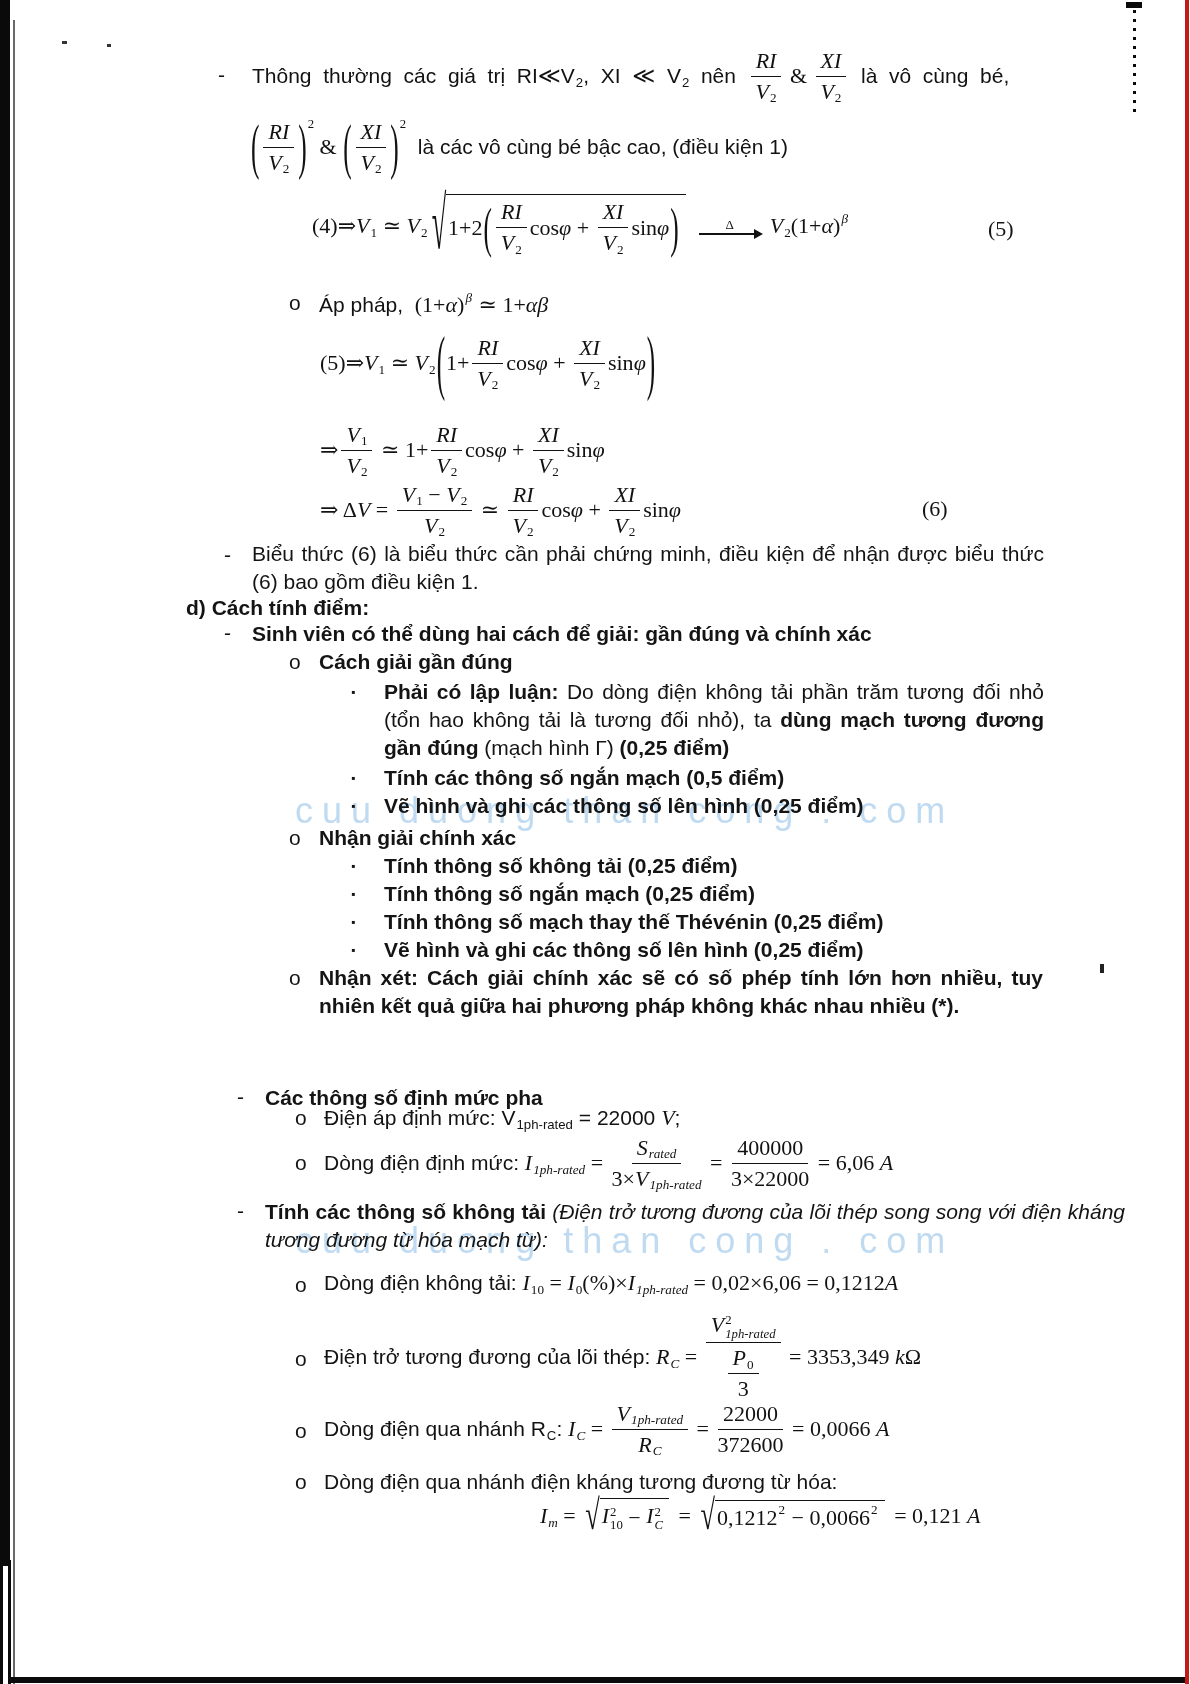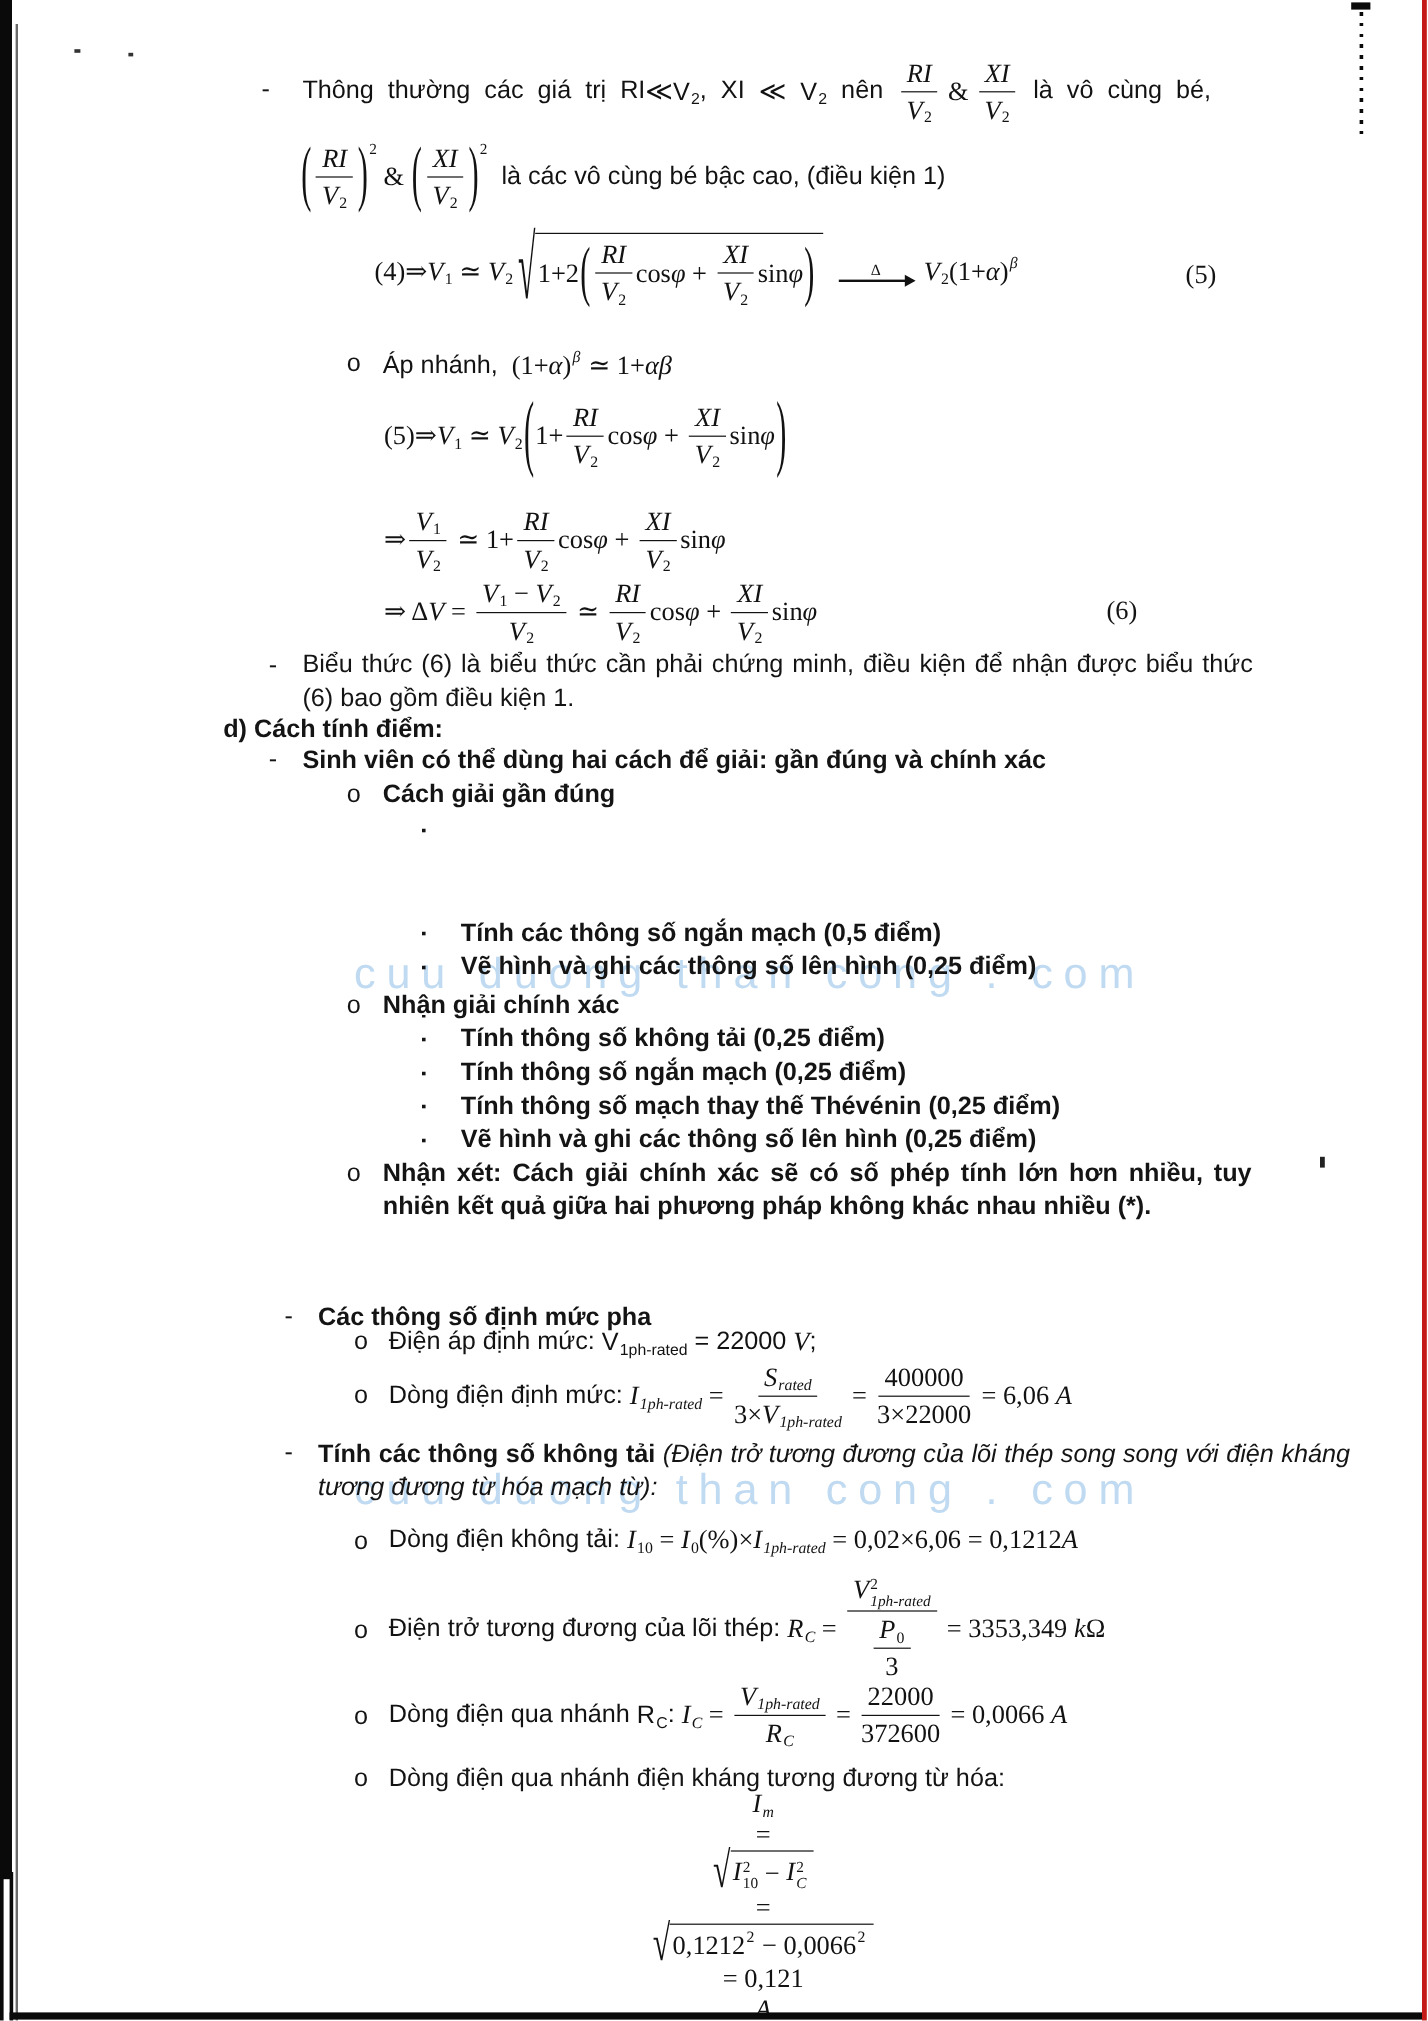--- a/index.html
+++ b/index.html
@@ -89,50 +89,51 @@
   <span class="bullet" style="left:237px;top:1200px;">-</span>
   <span class="bullet" style="left:295px;top:1274px;">o</span>
   <span class="bullet" style="left:295px;top:1348px;">o</span>
   <span class="bullet" style="left:295px;top:1420px;">o</span>
   <span class="bullet" style="left:295px;top:1471px;">o</span>
 
   <div class="mline" style="left:252px;top:44px;height:64px;"><span class="ts">Thông  thường  các  giá  trị  RI</span><span class="tr">≪</span><span class="tss"><span class="ts">V</span><span class="tsub ts">2</span></span><span class="ts">,  XI  </span><span class="tr">≪</span><span class="ts">  </span><span class="tss"><span class="ts">V</span><span class="tsub ts">2</span></span><span class="ts">  nên  </span><span class="frac"><span class="num"><span class="ti">RI</span></span><span class="den"><span class="tss"><span class="ti">V</span><span class="tsub tr">2</span></span></span></span><span class="tr"> &amp; </span><span class="frac"><span class="num"><span class="ti">XI</span></span><span class="den"><span class="tss"><span class="ti">V</span><span class="tsub tr">2</span></span></span></span><span class="ts">  là  vô  cùng  bé,</span></div>
   <div class="mline" style="left:250px;top:110px;height:74px;"><span class="pgrp"><span class="pr tr" style="transform: scaleY(2.4);">(</span><span class="pc"><span class="frac"><span class="num"><span class="ti">RI</span></span><span class="den"><span class="tss"><span class="ti">V</span><span class="tsub tr">2</span></span></span></span></span><span class="pr tr" style="transform: scaleY(2.4);">)</span><span class="psup tr">2</span></span><span class="tr"> &amp; </span><span class="pgrp"><span class="pr tr" style="transform: scaleY(2.4);">(</span><span class="pc"><span class="frac"><span class="num"><span class="ti">XI</span></span><span class="den"><span class="tss"><span class="ti">V</span><span class="tsub tr">2</span></span></span></span></span><span class="pr tr" style="transform: scaleY(2.4);">)</span><span class="psup tr">2</span></span><span class="ts">  là các vô cùng bé bậc cao, (điều kiện 1)</span></div>
   <div class="mline" style="left:312px;top:184px;height:84px;"><span class="tr">(4)</span><span class="tr">⇒</span><span class="tss"><span class="ti">V</span><span class="tsub tr">1</span></span><span class="tr"> ≃ </span><span class="tss"><span class="ti">V</span><span class="tsub tr">2</span></span><span class="sqrt"><span class="rad tr" style="transform: scaleY(2.8);">√</span><span class="sqc"><span class="tr">1+2</span><span class="pgrp"><span class="pr tr" style="transform: scaleY(2.2);">(</span><span class="pc"><span class="frac"><span class="num"><span class="ti">RI</span></span><span class="den"><span class="tss"><span class="ti">V</span><span class="tsub tr">2</span></span></span></span><span class="tr">cos</span><span class="ti">φ</span><span class="tr"> + </span><span class="frac"><span class="num"><span class="ti">XI</span></span><span class="den"><span class="tss"><span class="ti">V</span><span class="tsub tr">2</span></span></span></span><span class="tr">sin</span><span class="ti">φ</span></span><span class="pr tr" style="transform: scaleY(2.2);">)</span></span></span></span><span class="marr"><span class="marr-top tr">Δ</span><span class="marr-shaft"></span></span><span class="tss"><span class="ti">V</span><span class="tsub tr">2</span></span><span class="tr">(1+</span><span class="ti">α</span><span class="tr">)</span><span class="tup ti">β</span></div>
   <span class="eqlab" style="left:988px;top:216px;">(5)</span>
-  <div class="mline" style="left:319px;top:288px;height:34px;"><span class="ts">Áp nhánh,  </span><span class="tr">(1+</span><span class="ti">α</span><span class="tr">)</span><span class="tup ti">β</span><span class="tr"> ≃ 1+</span><span class="ti">αβ</span></div>
+  <div class="mline" style="left:319px;top:288px;height:34px;"><span class="ts">Áp pháp,  </span><span class="tr">(1+</span><span class="ti">α</span><span class="tr">)</span><span class="tup ti">β</span><span class="tr"> ≃ 1+</span><span class="ti">αβ</span></div>
   <div class="mline" style="left:320px;top:310px;height:106px;"><span class="tr">(5)</span><span class="tr">⇒</span><span class="tss"><span class="ti">V</span><span class="tsub tr">1</span></span><span class="tr"> ≃ </span><span class="tss"><span class="ti">V</span><span class="tsub tr">2</span></span><span class="pgrp"><span class="pr tr" style="transform: scaleY(2.8);">(</span><span class="pc"><span class="tr">1+</span><span class="frac"><span class="num"><span class="ti">RI</span></span><span class="den"><span class="tss"><span class="ti">V</span><span class="tsub tr">2</span></span></span></span><span class="tr">cos</span><span class="ti">φ</span><span class="tr"> + </span><span class="frac"><span class="num"><span class="ti">XI</span></span><span class="den"><span class="tss"><span class="ti">V</span><span class="tsub tr">2</span></span></span></span><span class="tr">sin</span><span class="ti">φ</span></span><span class="pr tr" style="transform: scaleY(2.8);">)</span></span></div>
   <div class="mline" style="left:320px;top:420px;height:60px;"><span class="tr">⇒</span><span class="frac"><span class="num"><span class="tss"><span class="ti">V</span><span class="tsub tr">1</span></span></span><span class="den"><span class="tss"><span class="ti">V</span><span class="tsub tr">2</span></span></span></span><span class="tr"> ≃ 1+</span><span class="frac"><span class="num"><span class="ti">RI</span></span><span class="den"><span class="tss"><span class="ti">V</span><span class="tsub tr">2</span></span></span></span><span class="tr">cos</span><span class="ti">φ</span><span class="tr"> + </span><span class="frac"><span class="num"><span class="ti">XI</span></span><span class="den"><span class="tss"><span class="ti">V</span><span class="tsub tr">2</span></span></span></span><span class="tr">sin</span><span class="ti">φ</span></div>
   <div class="mline" style="left:320px;top:482px;height:56px;"><span class="tr">⇒ Δ</span><span class="ti">V</span><span class="tr"> = </span><span class="frac"><span class="num"><span class="tss"><span class="ti">V</span><span class="tsub tr">1</span></span><span class="tr"> − </span><span class="tss"><span class="ti">V</span><span class="tsub tr">2</span></span></span><span class="den"><span class="tss"><span class="ti">V</span><span class="tsub tr">2</span></span></span></span><span class="tr"> ≃ </span><span class="frac"><span class="num"><span class="ti">RI</span></span><span class="den"><span class="tss"><span class="ti">V</span><span class="tsub tr">2</span></span></span></span><span class="tr">cos</span><span class="ti">φ</span><span class="tr"> + </span><span class="frac"><span class="num"><span class="ti">XI</span></span><span class="den"><span class="tss"><span class="ti">V</span><span class="tsub tr">2</span></span></span></span><span class="tr">sin</span><span class="ti">φ</span></div>
   <span class="eqlab" style="left:922px;top:496px;">(6)</span>
 
   <div class="txt just" style="left:252px;top:540px;width:792px;"><span>Biểu thức (6) là biểu thức cần phải chứng minh, điều kiện để nhận được biểu thức (6) bao gồm điều kiện 1.</span></div>
   <div class="txt" style="left:186px;top:594px;"><span class="rb">d)  Cách tính điểm:</span></div>
   <div class="txt" style="left:252px;top:620px;"><span class="rb">Sinh viên có thể dùng hai cách để giải: gần đúng và chính xác</span></div>
   <div class="txt" style="left:319px;top:648px;"><span class="rb">Cách giải gần đúng</span></div>
+  <div class="txt just" style="left:384px;top:678px;width:660px;"><span class="rb">Phải có lập luận: </span><span>Do dòng điện không tải phần trăm tương đối nhỏ (tổn hao không tải là tương đối nhỏ), ta </span><span class="rb">dùng mạch tương đương gần đúng </span><span>(mạch hình  Γ) </span><span class="rb">(0,25 điểm)</span></div>
   <div class="txt" style="left:384px;top:764px;"><span class="rb">Tính các thông số ngắn mạch (0,5 điểm)</span></div>
   <div class="txt" style="left:384px;top:792px;"><span class="rb">Vẽ hình và ghi các thông số lên hình (0,25 điểm)</span></div>
   <div class="txt" style="left:319px;top:824px;"><span class="rb">Nhận giải chính xác</span></div>
   <div class="txt" style="left:384px;top:852px;"><span class="rb">Tính thông số không tải (0,25 điểm)</span></div>
   <div class="txt" style="left:384px;top:880px;"><span class="rb">Tính thông số ngắn mạch (0,25 điểm)</span></div>
   <div class="txt" style="left:384px;top:908px;"><span class="rb">Tính thông số mạch thay thế Thévénin (0,25 điểm)</span></div>
   <div class="txt" style="left:384px;top:936px;"><span class="rb">Vẽ hình và ghi các thông số lên hình (0,25 điểm)</span></div>
   <div class="txt just" style="left:319px;top:964px;width:724px;"><span class="rb">Nhận xét: Cách giải chính xác sẽ có số phép tính lớn hơn nhiều, tuy nhiên kết quả giữa hai phương pháp không khác nhau nhiều (*).</span></div>
   <div class="txt" style="left:265px;top:1084px;"><span class="rb">Các thông số định mức pha</span></div>
   <div class="mline" style="left:324px;top:1102px;height:32px;"><span class="ts">Điện áp định mức: </span><span class="tss"><span class="ts">V</span><span class="tsub ts">1ph-rated</span></span><span class="ts"> = 22000 </span><span class="ti">V</span><span class="ts">;</span></div>
   <div class="mline" style="left:324px;top:1126px;height:74px;"><span class="ts">Dòng điện định mức: </span><span class="tss"><span class="ti">I</span><span class="tsub ti">1ph-rated</span></span><span class="tr"> = </span><span class="frac"><span class="num"><span class="tss"><span class="ti">S</span><span class="tsub ti">rated</span></span></span><span class="den"><span class="tr">3×</span><span class="tss"><span class="ti">V</span><span class="tsub ti">1ph-rated</span></span></span></span><span class="tr"> = </span><span class="frac"><span class="num"><span class="tr">400000</span></span><span class="den"><span class="tr">3×22000</span></span></span><span class="tr"> = 6,06 </span><span class="ti">A</span></div>
   <div class="txt just" style="left:265px;top:1198px;width:860px;"><span class="rb">Tính các thông số không tải </span><span class="ri">(Điện trở tương đương của lõi thép song song với điện kháng tương đương từ hóa mạch từ):</span></div>
   <div class="mline" style="left:324px;top:1262px;height:42px;"><span class="ts">Dòng điện không tải: </span><span class="tss"><span class="ti">I</span><span class="tsub tr">10</span></span><span class="tr"> = </span><span class="tss"><span class="ti">I</span><span class="tsub tr">0</span></span><span class="tr">(%)×</span><span class="tss"><span class="ti">I</span><span class="tsub ti">1ph-rated</span></span><span class="tr"> = 0,02×6,06 = 0,1212</span><span class="ti">A</span></div>
   <div class="mline" style="left:324px;top:1306px;height:102px;"><span class="ts">Điện trở tương đương của lõi thép: </span><span class="tss"><span class="ti">R</span><span class="tsub ti">C</span></span><span class="tr"> = </span><span class="frac"><span class="num"><span class="tss"><span class="ti">V</span><span class="stack">
               <span class="stk-sup tr">2</span>
               <span class="stk-sub ti">1ph-rated</span>
             </span></span></span><span class="den"><span class="frac"><span class="num"><span class="tss"><span class="ti">P</span><span class="tsub tr">0</span></span></span><span class="den"><span class="tr">3</span></span></span></span></span><span class="tr"> = 3353,349 </span><span class="ti">k</span><span class="tr">Ω</span></div>
   <div class="mline" style="left:324px;top:1390px;height:78px;"><span class="ts">Dòng điện qua nhánh </span><span class="tss"><span class="ts">R</span><span class="tsub ts">C</span></span><span class="ts">: </span><span class="tss"><span class="ti">I</span><span class="tsub ti">C</span></span><span class="tr"> = </span><span class="frac"><span class="num"><span class="tss"><span class="ti">V</span><span class="tsub ti">1ph-rated</span></span></span><span class="den"><span class="tss"><span class="ti">R</span><span class="tsub ti">C</span></span></span></span><span class="tr"> = </span><span class="frac"><span class="num"><span class="tr">22000</span></span><span class="den"><span class="tr">372600</span></span></span><span class="tr"> = 0,0066 </span><span class="ti">A</span></div>
   <div class="txt" style="left:324px;top:1468px;"><span>Dòng điện qua nhánh điện kháng tương đương từ hóa:</span></div>
-  <div class="mline" style="left:540px;top:1490px;height:52px;flex-direction:column;"><span class="tss"><span class="ti">I</span><span class="tsub ti">m</span></span><span class="tr"> = </span><span class="sqrt"><span class="rad tr" style="transform: scaleY(1.6);">√</span><span class="sqc"><span class="tss"><span class="ti">I</span><span class="stack">
+  <div class="mline" style="left:540px;top:1490px;height:52px;"><span class="tss"><span class="ti">I</span><span class="tsub ti">m</span></span><span class="tr"> = </span><span class="sqrt"><span class="rad tr" style="transform: scaleY(1.6);">√</span><span class="sqc"><span class="tss"><span class="ti">I</span><span class="stack">
               <span class="stk-sup tr">2</span>
               <span class="stk-sub tr">10</span>
             </span></span><span class="tr"> − </span><span class="tss"><span class="ti">I</span><span class="stack">
               <span class="stk-sup tr">2</span>
               <span class="stk-sub ti">C</span>
             </span></span></span></span><span class="tr"> = </span><span class="sqrt"><span class="rad tr" style="transform: scaleY(1.6);">√</span><span class="sqc"><span class="tr">0,1212</span><span class="tup tr">2</span><span class="tr"> − 0,0066</span><span class="tup tr">2</span></span></span><span class="tr"> = 0,121 </span><span class="ti">A</span></div>
 
 </div>
 
 </body></html>

